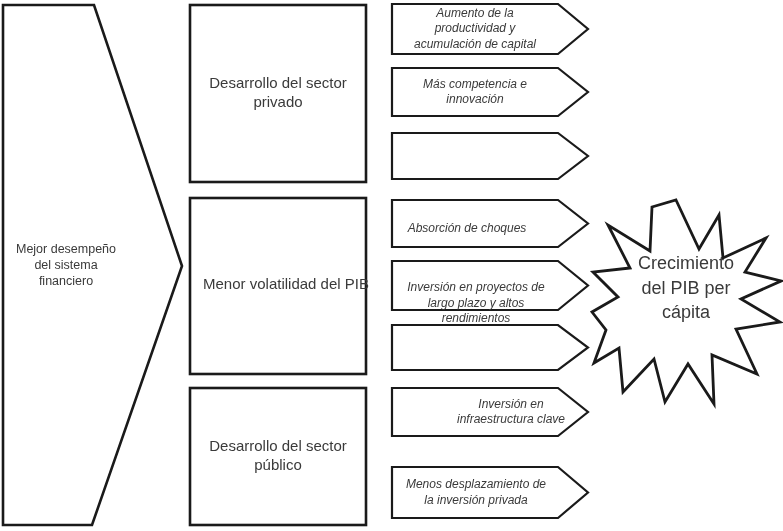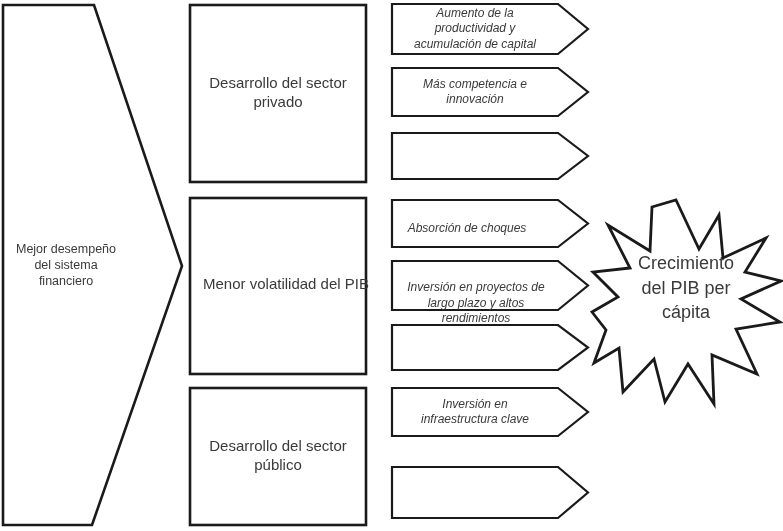--- a/index.html
+++ b/index.html
@@ -107,21 +107,23 @@
 innovación</div>
 
 
   <div class="lbl lbl-arrow" style="left:386px; top:200px; width:162px; height:58px;">Absorción de choques</div>
 
   <div class="lbl lbl-arrow" style="left:393px; top:261px; width:166px; height:49px;margin-top:18px;">Inversión en proyectos de
 largo plazo y altos
 rendimientos</div>
 
 
-  <div class="lbl lbl-arrow" style="left:394px; top:388px; width:162px; height:48px;">Inversión en
+  <div class="lbl lbl-arrow" style="left:394px; top:388px; width:162px; height:48px;padding-left:36px;">Inversión en
 infraestructura clave</div>
 
+  <div class="lbl lbl-arrow" style="left:393px; top:467px; width:166px; height:51px;">Menos desplazamiento de
+la inversión privada</div>
 
   <div class="lbl lbl-star" style="left:627px; top:252px; width:118px; height:72px;">Crecimiento
 del PIB per
 cápita</div>
 
 </div>
 
 </body></html>

